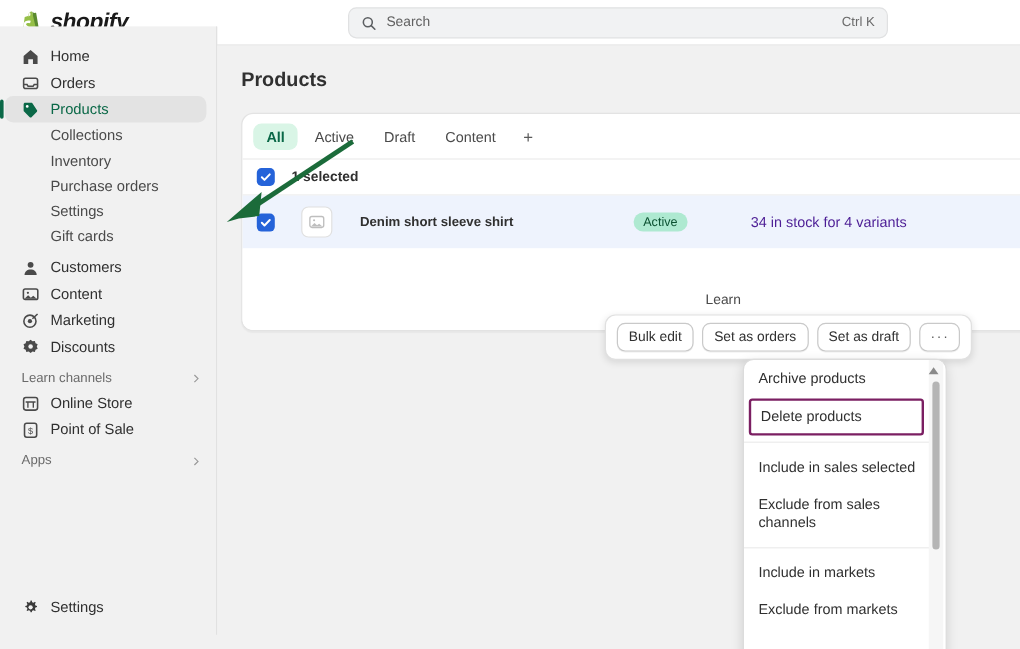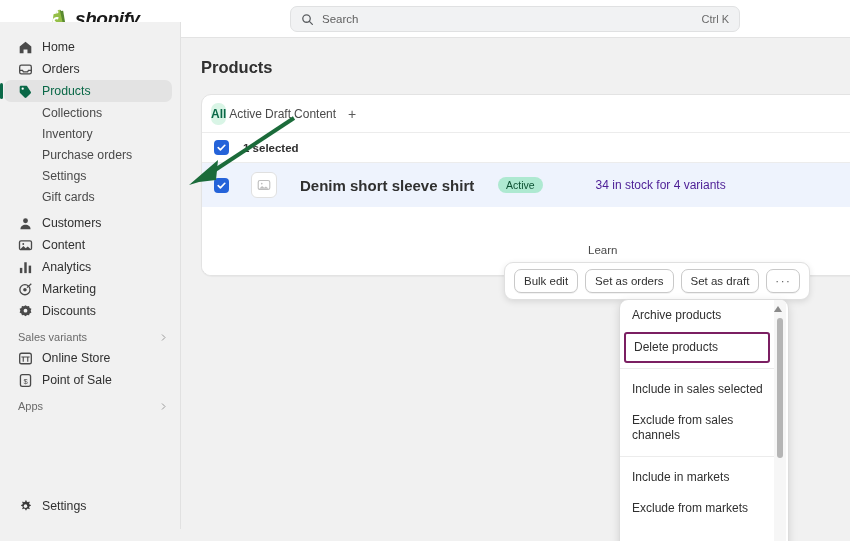--- a/index.html
+++ b/index.html
@@ -14,21 +14,21 @@
   #app { position: relative; width: 850px; height: 541px; }
 
   
   .topbar {
     position: absolute; top: 0; left: 0;
     width: 850px; height: 38px;
     background: #ffffff;
     border-bottom: 1px solid #e3e3e3;
     display: flex; align-items: center;
   }
-  .brand { display: flex; align-items: center; gap: 7px; padding-left: 14px; width: 270px; margin-left: 33px; }
+  .brand { display: flex; align-items: center; gap: 7px; padding-left: 14px; width: 270px; }
   .brand-mark { width: 21px; height: 23px; display: block; }
   .brand-text {
     font-size: 19px; font-weight: bold; font-style: italic;
     letter-spacing: -0.4px; color: #1a1a1a;
   }
   .search {
     position: absolute; left: 290px; top: 6px;
     width: 450px; height: 26px;
     background: #f1f2f3;
     border: 1px solid #e0e1e2;
@@ -91,34 +91,34 @@
   .page-title { font-size: 16.5px; font-weight: bold; color: #303030; padding: 20px 0 0 20px; }
 
   .card {
     position: absolute; left: 20px; top: 56px;
     width: 700px; background: #ffffff;
     border: 1px solid #e3e3e3; border-radius: 10px;
     box-shadow: 0 1px 1px rgba(0,0,0,.04);
     overflow: hidden;
   }
   .tabs { display: flex; align-items: center; height: 38px; padding: 0 9px; gap: 3px; border-bottom: 1px solid #ececec; }
-  .tab { font-size: 12px; color: #4a4a4a; padding: 4px 0; border-radius: 7px; text-align: center; }
+  .tab { font-size: 12px; color: #4a4a4a; padding: 4px 11px; border-radius: 7px; text-align: center; }
   .tab.selected { background: #d9f5e6; color: #0a6847; font-weight: bold; }
   .tab-add { font-size: 14px; color: #5a5a5a; padding: 2px 9px; border-radius: 7px; }
 
   .selbar { display: flex; align-items: center; height: 30px; padding-left: 12px; border-bottom: 1px solid #ececec; }
   .selbar-label { font-size: 11.5px; font-weight: bold; color: #303030; margin-left: 14px; }
 
   .cbox { width: 15px; height: 15px; border-radius: 4px; background: #2563d9; display: flex; align-items: center; justify-content: center; flex: 0 0 15px; }
   .cbox svg { width: 11px; height: 11px; }
 
   .prod-row { display: flex; align-items: center; height: 44px; padding-left: 12px; background: #eef3fd; }
   .thumb { width: 26px; height: 26px; margin-left: 22px; border: 1px solid #e0e0e0; border-radius: 6px; background: #fff; display: flex; align-items: center; justify-content: center; flex: 0 0 26px; }
   .thumb svg { width: 14px; height: 14px; opacity: .55; }
-  .prod-name { font-size: 15px; font-weight: bold; color: #303030; margin-left: 23px; width: 198px; }
+  .prod-name { font-size: 11px; font-weight: bold; color: #303030; margin-left: 23px; width: 228px; }
   .badge { background: #aee9d1; color: #0c5132; font-size: 10.5px; border-radius: 9px; padding: 2px 8px; }
   .stock { font-size: 12px; color: #4c1d95; margin-left: 53px; }
 
   .card-body { height: 68px; position: relative; background: #fff; }
   .learn { position: absolute; left: 386px; top: 37px; font-size: 11.5px; color: #4a4a4a; }
 
   
   .bulkbar {
     position: absolute; left: 504px; top: 224px;
     height: 38px; background: #ffffff;
@@ -236,28 +236,20 @@
 
     <div class="nav-item">
       <svg class="ic" viewBox="0 0 16 16">
         <rect x="1.6" y="3" width="12.8" height="9.4" rx="1.6" fill="none" stroke="#4a4a4a" stroke-width="1.4"></rect>
         <circle cx="5.6" cy="6.4" r="1" fill="#4a4a4a"></circle>
         <path d="M2.6 11.6l3.2-3 2.4 2.2 2.2-1.8 3 2.6z" fill="#4a4a4a"></path>
       </svg>
       <span>Content</span>
     </div>
 
-    <div class="nav-item">
-      <svg class="ic" viewBox="0 0 16 16">
-        <rect x="2" y="8.4" width="2.6" height="5.6" fill="#4a4a4a"></rect>
-        <rect x="6.7" y="2.4" width="2.6" height="11.6" fill="#4a4a4a"></rect>
-        <rect x="11.4" y="6" width="2.6" height="8" fill="#4a4a4a"></rect>
-      </svg>
-      <span>Analytics</span>
-    </div>
 
     <div class="nav-item">
       <svg class="ic" viewBox="0 0 16 16">
         <circle cx="7.4" cy="8.2" r="5.4" fill="none" stroke="#4a4a4a" stroke-width="1.4"></circle>
         <circle cx="7.4" cy="8.2" r="1.9" fill="#4a4a4a"></circle>
         <line x1="9.6" y1="6" x2="14.2" y2="1.8" stroke="#4a4a4a" stroke-width="1.4"></line>
       </svg>
       <span>Marketing</span>
     </div>
 
@@ -265,21 +257,21 @@
       <svg class="ic" viewBox="0 0 16 16">
         <path d="M8 1.2l1.7 1.3 2.1-.3.6 2 1.9.9-.8 2 .8 2-1.9.9-.6 2-2.1-.3L8 13l-1.7-1.3-2.1.3-.6-2-1.9-.9.8-2-.8-2 1.9-.9.6-2 2.1.3z" fill="#4a4a4a"></path>
         <circle cx="8" cy="7.1" r="2" fill="#f1f1f1"></circle>
       </svg>
       <span>Discounts</span>
     </div>
 
     <div class="nav-gap"></div>
 
     <div class="nav-section">
-      <span>Sales variants</span>
+      <span>Learn channels</span>
       <svg class="chev-r" viewBox="0 0 12 12">
         <polyline points="4,2 8,6 4,10" fill="none" stroke="#6a6a6a" stroke-width="1.3"></polyline>
       </svg>
     </div>
 
     <div class="nav-item">
       <svg class="ic" viewBox="0 0 16 16">
         <rect x="1.8" y="2.4" width="12.4" height="11.2" rx="2" fill="none" stroke="#4a4a4a" stroke-width="1.4"></rect>
         <path d="M3.6 6.4h8.8M5.6 6.4v5M10.4 6.4v5" stroke="#4a4a4a" stroke-width="1.2" fill="none"></path>
       </svg>

